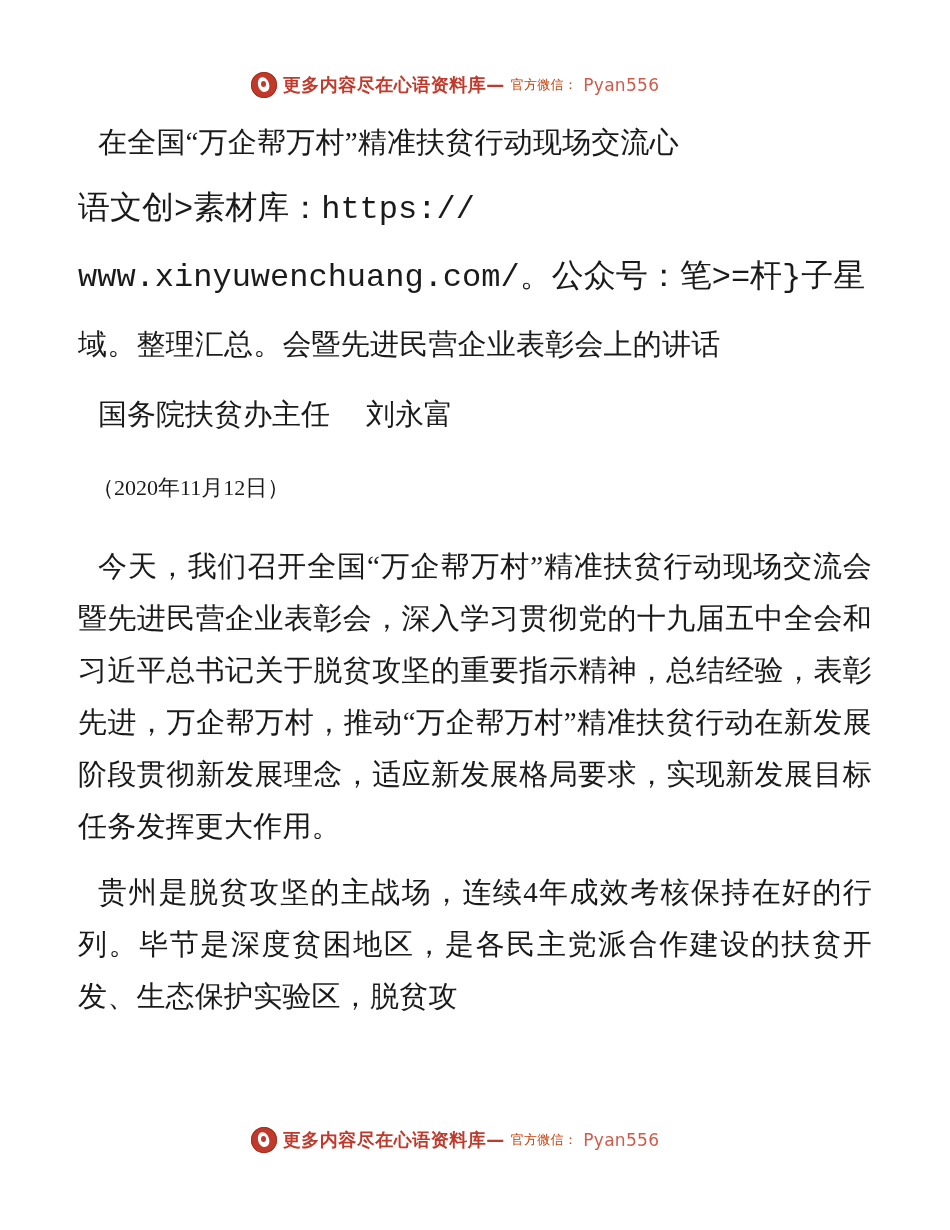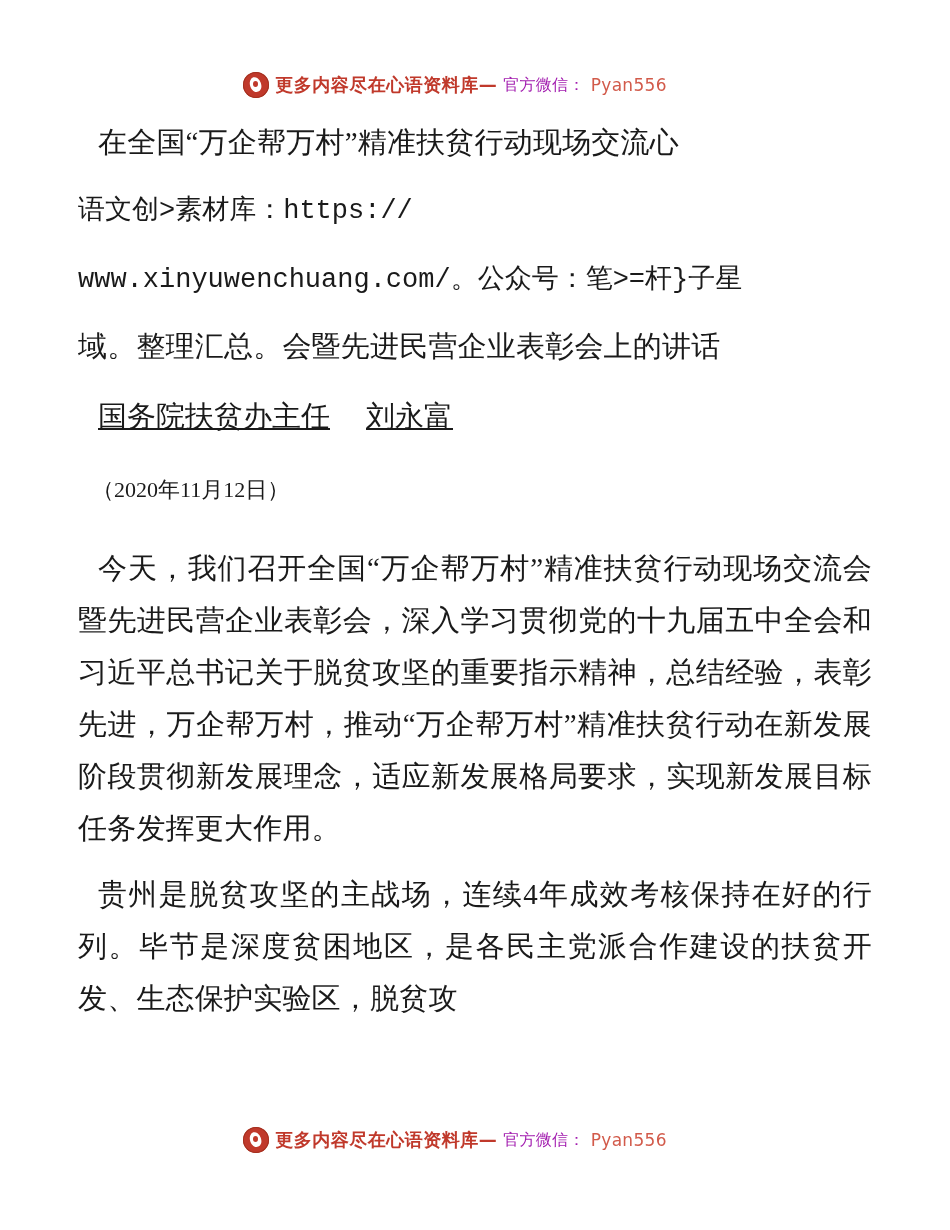--- a/index.html
+++ b/index.html
@@ -69,22 +69,22 @@
     border-radius: 50%;
     background: #c0392b;
   }
   .wm-text1 {
     color: #c0392b;
     font-size: 18px;
     font-weight: bold;
     letter-spacing: 0.5px;
   }
   .wm-text2 {
-    color: #a21caf;
-    font-size: 16px;
+    color: #c2410c;
+    font-size: 13px;
     letter-spacing: 0.3px;
   }
   .wm-text3 {
     color: #d25a4a;
     font-size: 17px;
     letter-spacing: 0.3px;
   }
 
   
   .doc {
@@ -100,32 +100,31 @@
     line-height: 52px;
     text-align: justify;
     text-indent: 0;
     letter-spacing: 0.2px;
   }
   p.para.indent {
     text-indent: 20px;
   }
   .mono {
     font-family: "Liberation Mono", "DejaVu Sans Mono", monospace;
-    font-size: 27px;
+    font-size: 32px;
     letter-spacing: 0px;
   }
   .title-block {
     margin-bottom: 16px;
   }
   .byline {
     margin: 18px 0 22px 0;
     font-size: 29px;
     line-height: 52px;
     text-indent: 20px;
-    text-decoration: underline;
   }
   .byline .gap {
     display: inline-block;
     width: 36px;
   }
   .dateline {
     margin: 0 0 26px 0;
     font-size: 22px;
     line-height: 52px;
     text-indent: 14px;

